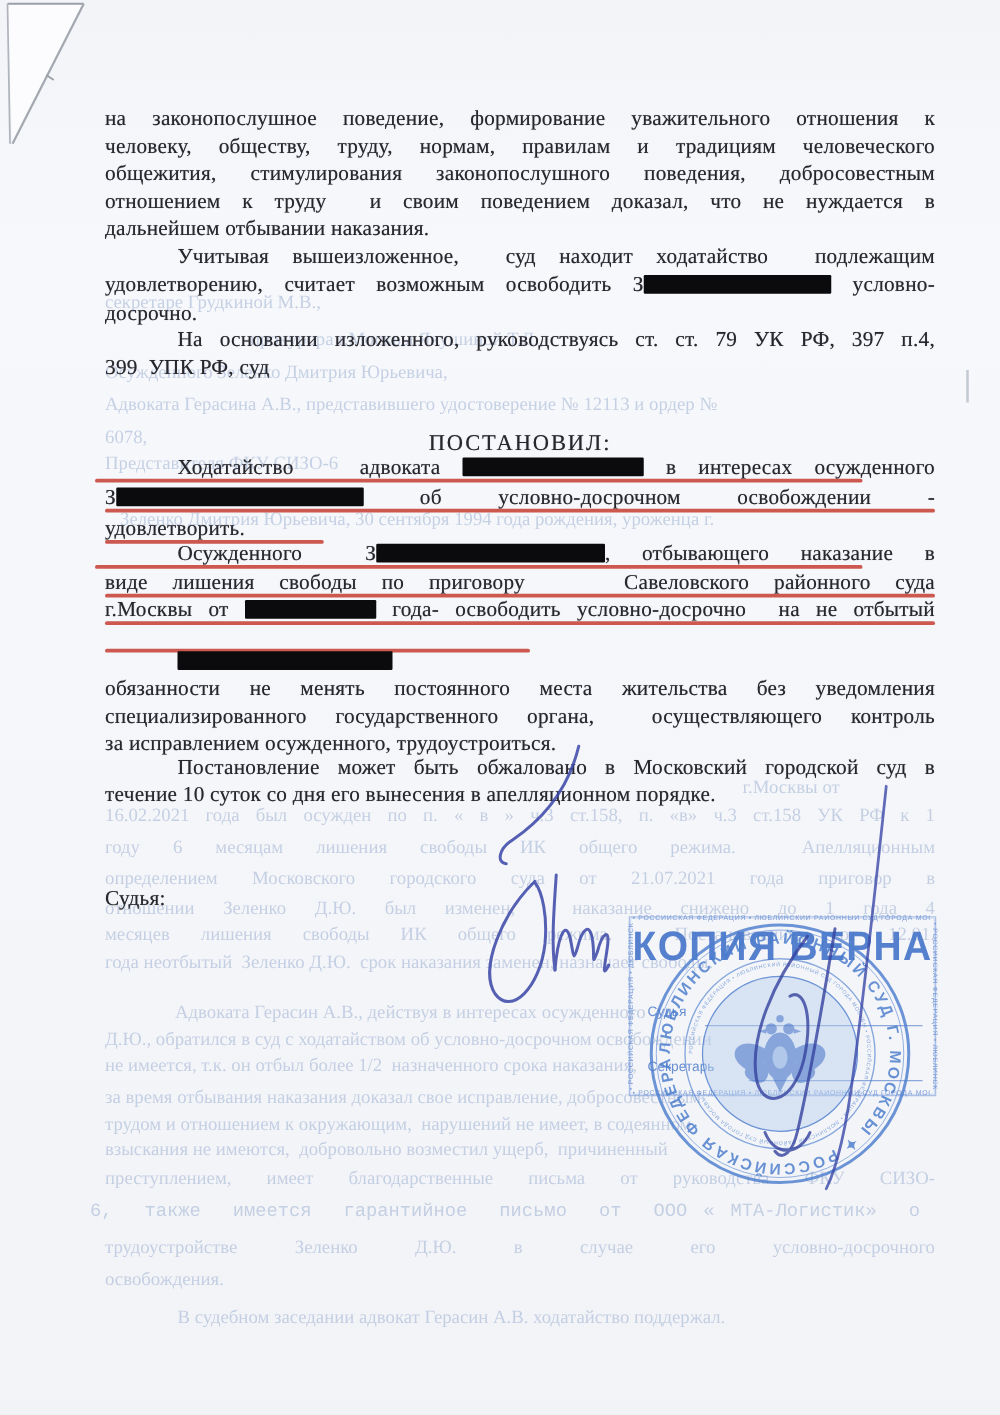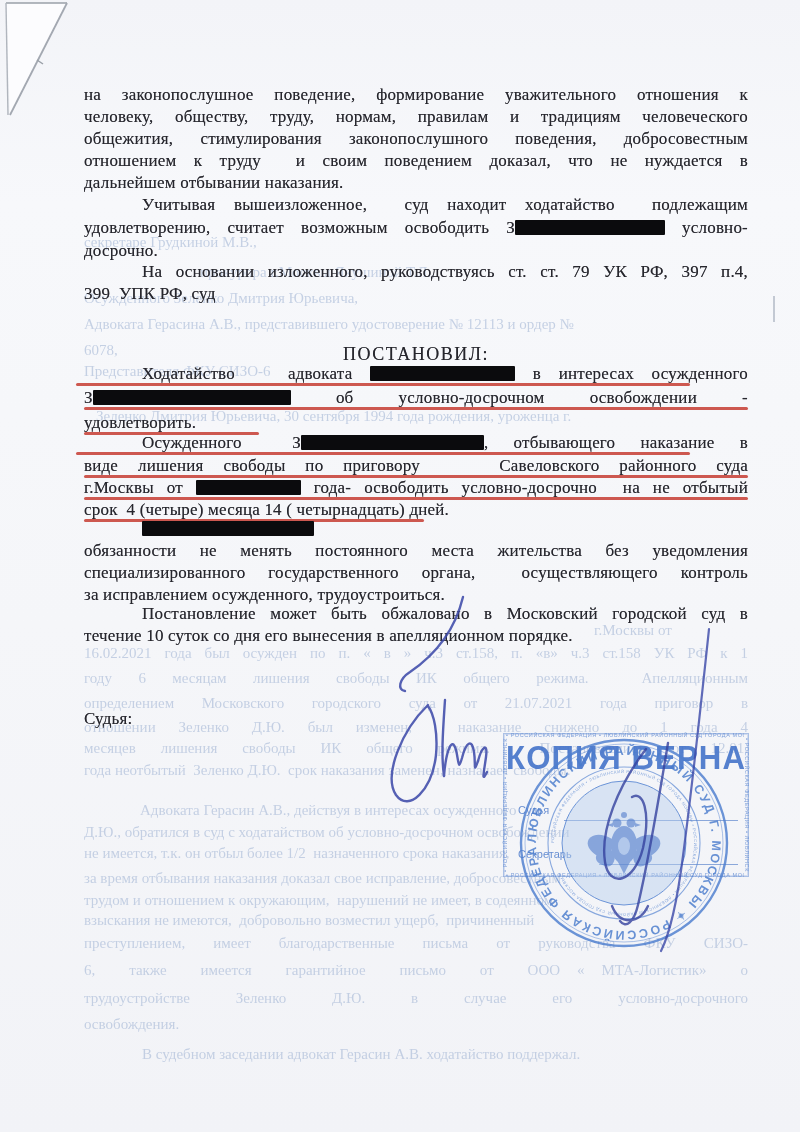--- a/index.html
+++ b/index.html
@@ -59,21 +59,21 @@
       <div class="bl just" style="top: 717px; left: 84px; width: 664px;">отношении Зеленко Д.Ю. был изменен,&nbsp; наказание снижено до 1 года 4</div>
       <div class="bl just" style="top: 738px; left: 84px; width: 664px;">месяцев лишения свободы ИК общего режима.&nbsp; Постановлением от 12.01.</div>
       <div class="bl" style="top: 760px; left: 84px; width: 664px;">года неотбытый&nbsp; Зеленко Д.Ю.&nbsp; срок наказания заменен, назначает свободы.</div>
       <div class="bl" style="top: 800px; left: 140px; width: 608px;">Адвоката Герасин А.В., действуя в интересах осужденного</div>
       <div class="bl" style="top: 822px; left: 84px; width: 664px;">Д.Ю., обратился в суд с ходатайством об условно-досрочном освобождении</div>
       <div class="bl" style="top: 843px; left: 84px; width: 664px;">не имеется, т.к. он отбыл более 1/2&nbsp; назначенного срока наказания,</div>
       <div class="bl" style="top: 868px; left: 84px; width: 664px;">за время отбывания наказания доказал свое исправление, добросовестным</div>
       <div class="bl" style="top: 890px; left: 84px; width: 664px;">трудом и отношением к окружающим,&nbsp; нарушений не имеет, в содеянном</div>
       <div class="bl" style="top: 910px; left: 84px; width: 664px;">взыскания не имеются,&nbsp; добровольно возместил ущерб,&nbsp; причиненный</div>
       <div class="bl just" style="top: 933px; left: 84px; width: 664px;">преступлением, имеет благодарственные письма от руководства ФКУ СИЗО-</div>
-      <div class="bl just" style="top: 960px; left: 84px; width: 664px;">6,&nbsp; также&nbsp; имеется&nbsp; гарантийное&nbsp; письмо&nbsp; от&nbsp; ООО « МТА-Логистик»&nbsp; о</div>
+      <div class="bl just" style="top: 960px; left: 72px; width: 664px; font-family: Liberation Mono, monospace;">6,&nbsp; также&nbsp; имеется&nbsp; гарантийное&nbsp; письмо&nbsp; от&nbsp; ООО « МТА-Логистик»&nbsp; о</div>
       <div class="bl just" style="top: 988px; left: 84px; width: 664px;">трудоустройстве&nbsp; Зеленко&nbsp; Д.Ю.&nbsp; в&nbsp; случае&nbsp; его&nbsp; условно-досрочного</div>
       <div class="bl" style="top: 1014px; left: 84px; width: 300px;">освобождения.</div>
       <div class="bl" style="top: 1044px; left: 142px; width: 606px;">В судебном заседании адвокат Герасин А.В. ходатайство поддержал.</div>
     </div>
 
   <div id="doc">
       <div class="dl just" style="top: 84px;"><span>на законопослушное поведение, формирование уважительного отношения к</span></div>
       <div class="dl just" style="top: 106px;"><span>человеку, обществу, труду, нормам, правилам и традициям человеческого</span></div>
       <div class="dl just" style="top: 128px;"><span>общежития, стимулирования законопослушного поведения, добросовестным</span></div>
       <div class="dl just" style="top: 150px;"><span>отношением к труду&nbsp; и своим поведением доказал, что не нуждается в</span></div>
@@ -83,21 +83,21 @@
       <div class="dl" style="top: 240px;"><span>досрочно.</span></div>
       <div class="dl just indent" style="top: 261px;"><span>На основании изложенного, руководствуясь ст. ст. 79 УК РФ, 397 п.4,</span></div>
       <div class="dl" style="top: 283px;"><span>399&nbsp; УПК РФ, суд</span></div>
       <div class="dl center" style="top: 318px; margin-top: 26px;"><span>ПОСТАНОВИЛ:</span></div>
       <div class="dl just indent" style="top: 363px;"><span>Ходатайство&nbsp;&nbsp; адвоката </span><span class="redact" style="width: 145px;"></span><span> в интересах осужденного</span><div class="ul" style="left: -8px; width: 614px;"></div></div>
       <div class="dl just" style="top: 387px;"><span>З</span><span class="redact" style="width: 198px;"></span><span> об условно-досрочном освобождении -</span><div class="ul" style="left: 0px; width: 664px;"></div></div>
       <div class="dl" style="top: 412px;"><span>удовлетворить.</span><div class="ul" style="left: 0px; width: 175px;"></div></div>
       <div class="dl just indent" style="top: 432px;"><span>Осужденного&nbsp; З</span><span class="redact" style="width: 183px;"></span><span>, отбывающего наказание в</span><div class="ul" style="left: -8px; width: 614px;"></div></div>
       <div class="dl just" style="top: 455px;"><span>виде лишения свободы по приговору&nbsp;&nbsp;&nbsp; Савеловского районного суда</span><div class="ul" style="left: 0px; width: 664px;"></div></div>
       <div class="dl just" style="top: 477px;"><span>г.Москвы от </span><span class="redact" style="width: 105px;"></span><span> года- освободить условно-досрочно&nbsp; на не отбытый</span><div class="ul" style="left: 0px; width: 664px;"></div></div>
-      <div class="dl" style="top: 499px;"><span>срок&nbsp; 4 (четыре) месяца 14 ( четырнадцать) дней.</span><div class="ul" style="left: 0px; width: 340px;"></div></div>
+      <div class="dl" style="top: 499px;"><div class="ul" style="left: 0px; width: 340px;"></div></div>
       <div class="dl just indent" style="top: 518px;"><span class="redact" style="width: 172px;"></span></div>
       <div class="dl just" style="top: 540px;"><span>обязанности не менять постоянного места жительства без уведомления</span></div>
       <div class="dl just" style="top: 562px;"><span>специализированного государственного органа,&nbsp; осуществляющего контроль</span></div>
       <div class="dl" style="top: 584px;"><span>за исправлением осужденного, трудоустроиться.</span></div>
       <div class="dl just indent" style="top: 603px;"><span>Постановление может быть обжаловано в Московский городской суд в</span></div>
       <div class="dl" style="top: 625px;"><span>течение 10 суток со дня его вынесения в апелляционном порядке.</span></div>
       <div class="dl" style="top: 708px;"><span>Судья:</span></div>
     </div>
 
   <div class="artifact-dash"></div>

